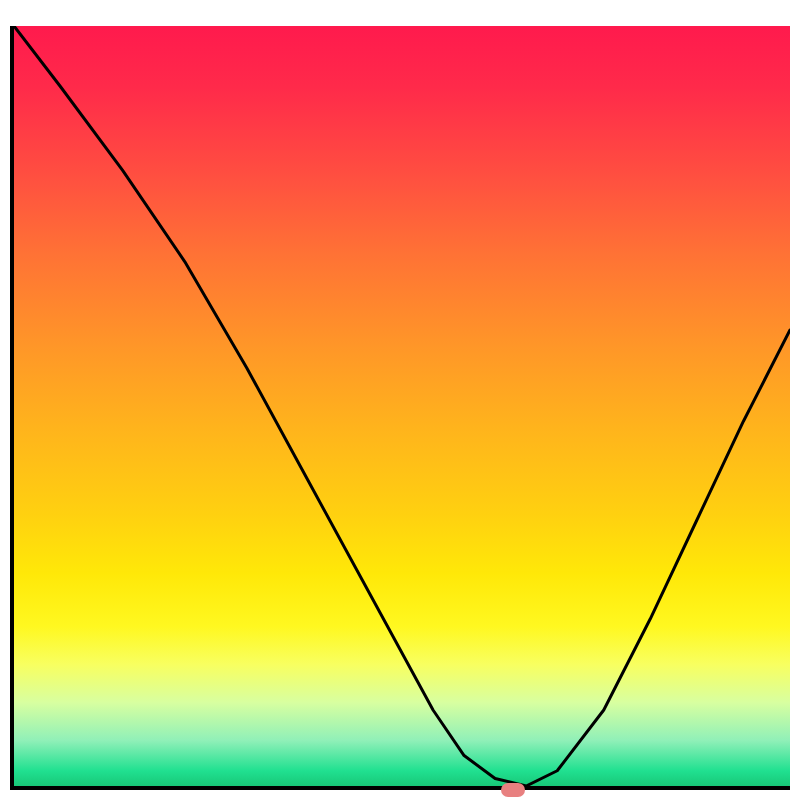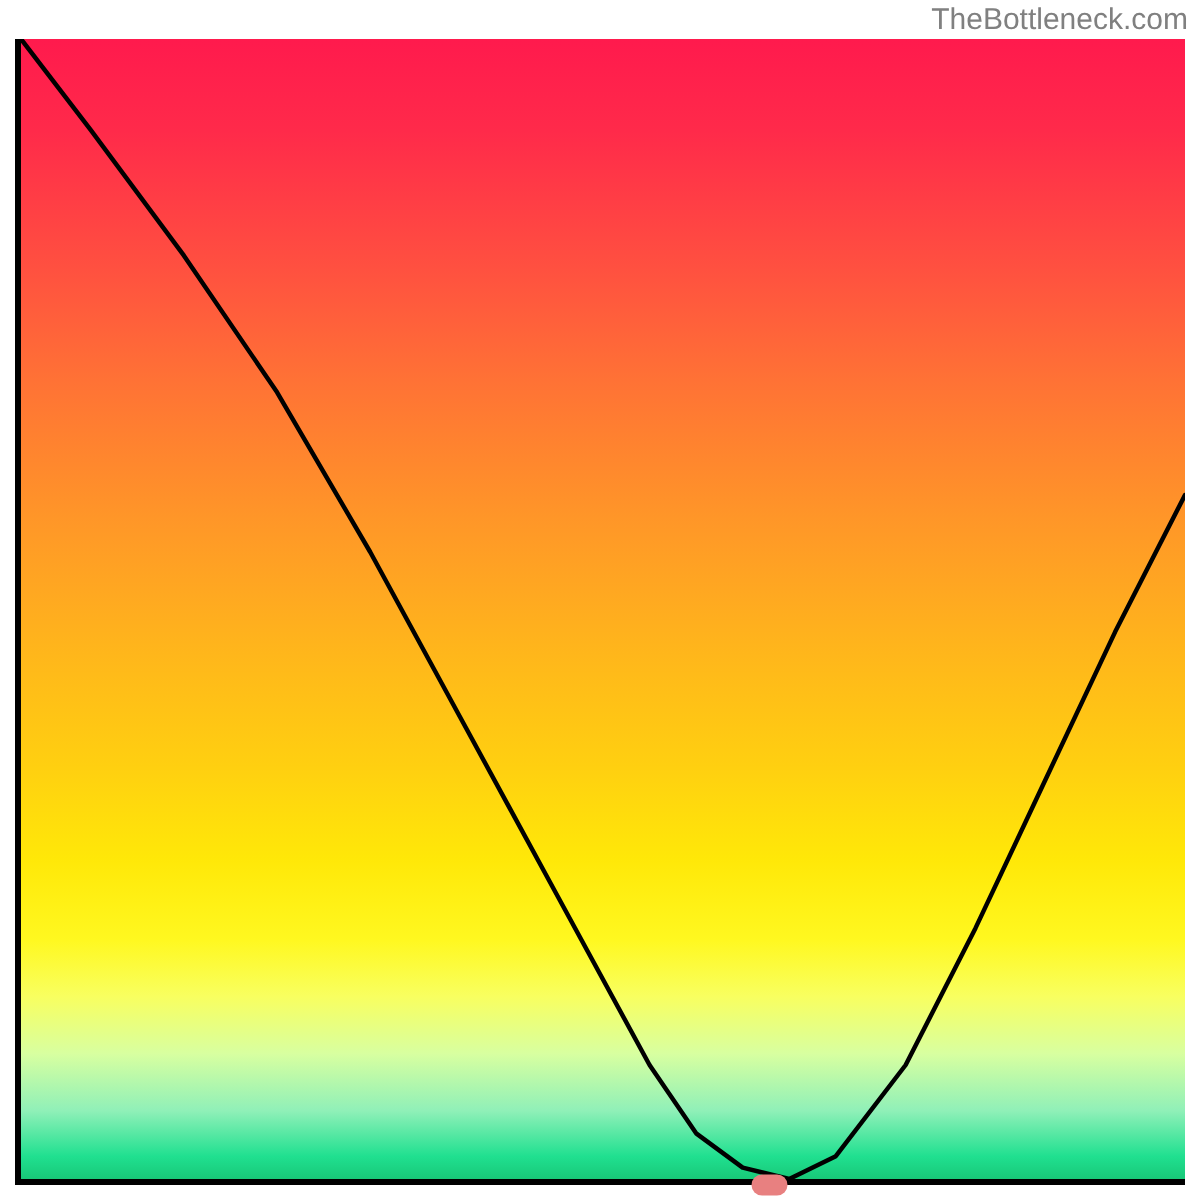--- a/index.html
+++ b/index.html
@@ -63,21 +63,20 @@
     font-family: Arial, Helvetica, sans-serif;
     font-size: 20px;
     color: #808080;
     font-weight: 500;
   }
 </style>
 </head>
 <body>
 
 <div class="chart-container">
-  <div class="watermark">TheBottleneck.com</div>
   <div class="plot-area">
     <div class="gradient-bg"></div>
     <svg class="curve-svg" viewBox="0 0 780 764" preserveAspectRatio="none">
       <path d="M0.0 0.0 L46.8 61.1 L109.2 145.2 L171.6 236.8 L234.0 343.8 L296.4 458.4 L358.8 573.0 L421.2 687.6 L452.4 733.4 L483.6 756.4 L514.8 764.0 L546.0 748.7 L592.8 687.6 L639.6 595.9 L686.4 496.6 L733.2 397.3 L780.0 305.6" fill="none" stroke="#000" stroke-width="3" stroke-linecap="round" stroke-linejoin="round"></path>
     </svg>
     <div class="marker" style="left: 499.2px; top: 764px; background: rgb(232, 128, 128);"></div>
   </div>
 </div>
 
 </body></html>

